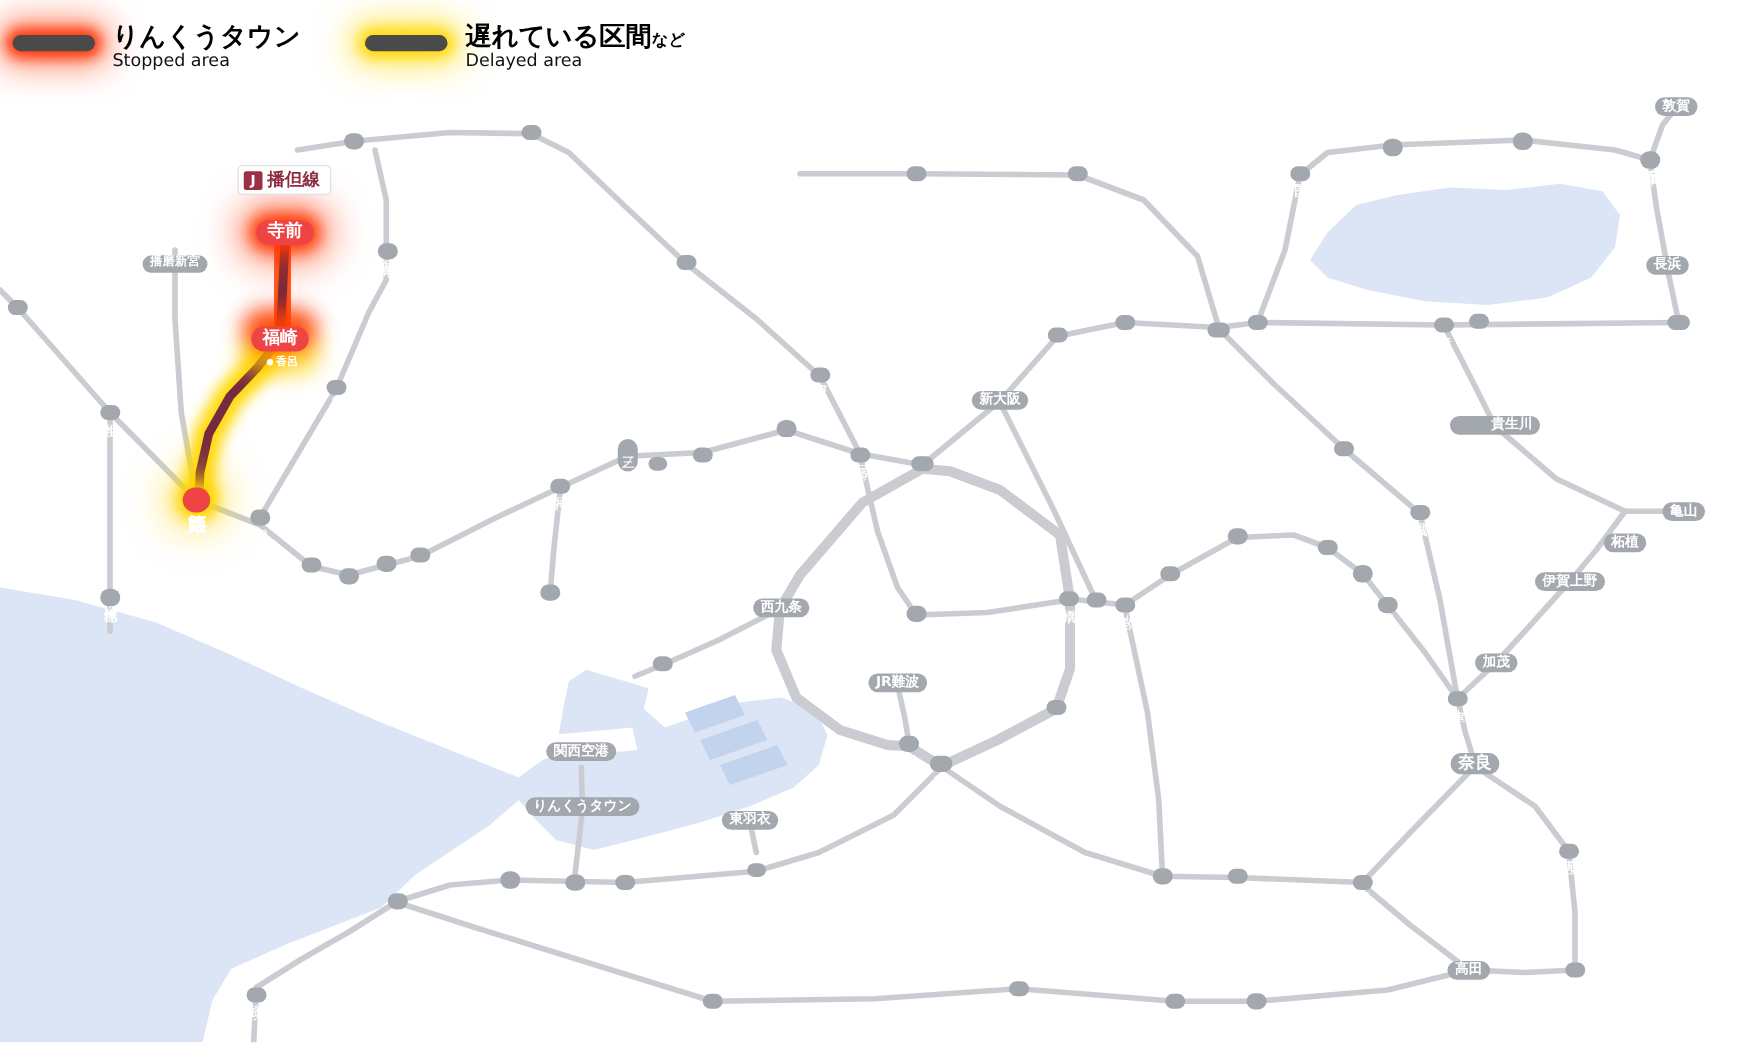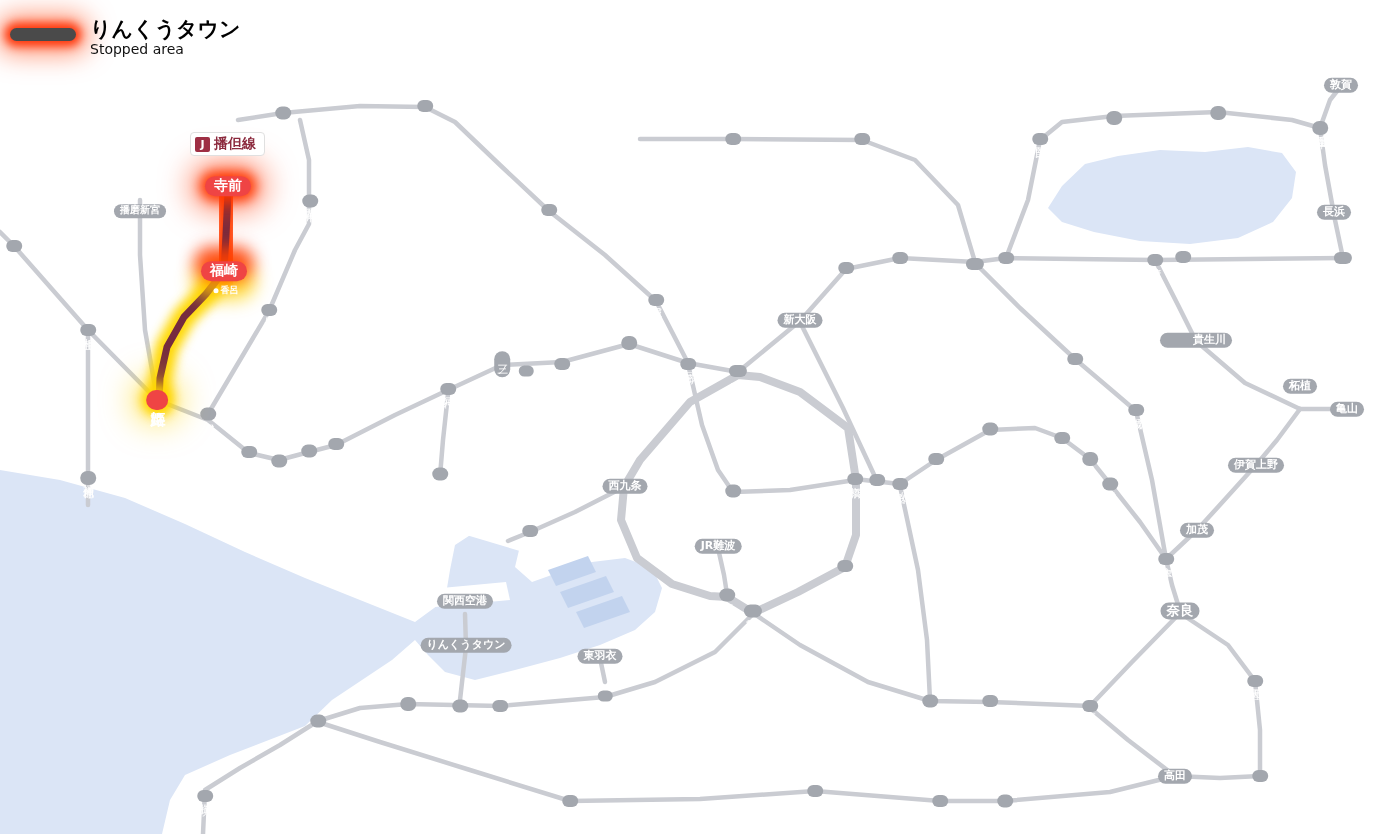--- a/index.html
+++ b/index.html
@@ -100,20 +100,27 @@
       <polyline points="228,192 226,235 224,271" fill="none" stroke="#ff3c00" stroke-width="12" filter="url(#g)" opacity="0.95" stroke-linecap="round"></polyline>
       <polyline points="228,192 226,235 224,271 206,294 184,317 167,347 160,378 159,402" fill="none" stroke="#752b3f" stroke-width="7" stroke-linecap="round" stroke-linejoin="round"></polyline>
     </svg>
 
   <div class="legend">
     <div class="legend-item">
       <span class="swatch glow-red"></span>
       <div class="legend-text">
         <div class="legend-title"><span>りんくうタウン</span><span class="suffix"></span></div>
         <div class="legend-sub">Stopped area</div>
+      </div>
+    </div>
+    <div class="legend-item">
+      <span class="swatch glow-yellow"></span>
+      <div class="legend-text">
+        <div class="legend-title"><span>遅れている区間</span><span class="suffix">など</span></div>
+        <div class="legend-sub">Delayed area</div>
       </div>
     </div>
   </div>
 
   <div class="line-badge">
     <span class="badge-logo">J</span>
     <span class="badge-name">播但線</span>
   </div>
 
   <div id="stations">
@@ -156,21 +163,21 @@
       <div class="st v" style="left: 1320px; top: 128px;">近江塩津</div>
       <div class="st v" style="left: 1218px; top: 113px;">近江今津</div>
       <div class="st v" style="left: 1114px; top: 118px;">近江舞子</div>
       <div class="st v" style="left: 1040px; top: 139px;">堅田</div>
       <div class="st v" style="left: 733px; top: 139px;">園部</div>
       <div class="st v" style="left: 862px; top: 139px;">亀岡</div>
       <div class="st h" style="left: 1341px; top: 85px;">敦賀</div>
       <div class="st v" style="left: 1075px; top: 359px;">宇治</div>
       <div class="st v" style="left: 1136px; top: 410px;">城陽</div>
       <div class="st h" style="left: 1196px; top: 340px; padding-left: 33px;">貴生川</div>
-      <div class="st h" style="left: 1300px; top: 386px;">柘植</div>
+      <div class="st h" style="left: 1300px; top: 434px;">柘植</div>
       <div class="st h" style="left: 1347px; top: 409px;">亀山</div>
       <div class="st h" style="left: 1256px; top: 465px;">伊賀上野</div>
       <div class="st h" style="left: 1197px; top: 530px;">加茂</div>
       <div class="st v" style="left: 1166px; top: 559px;">木津</div>
       <div class="st h lg" style="left: 1180px; top: 611px;">奈良</div>
       <div class="st v" style="left: 1110px; top: 484px;">京田辺</div>
       <div class="st v" style="left: 1090px; top: 459px;">松井山手</div>
       <div class="st v" style="left: 1062px; top: 438px;">長尾</div>
       <div class="st v" style="left: 990px; top: 429px;">四条畷</div>
       <div class="st v" style="left: 936px; top: 459px;">徳庵</div>

